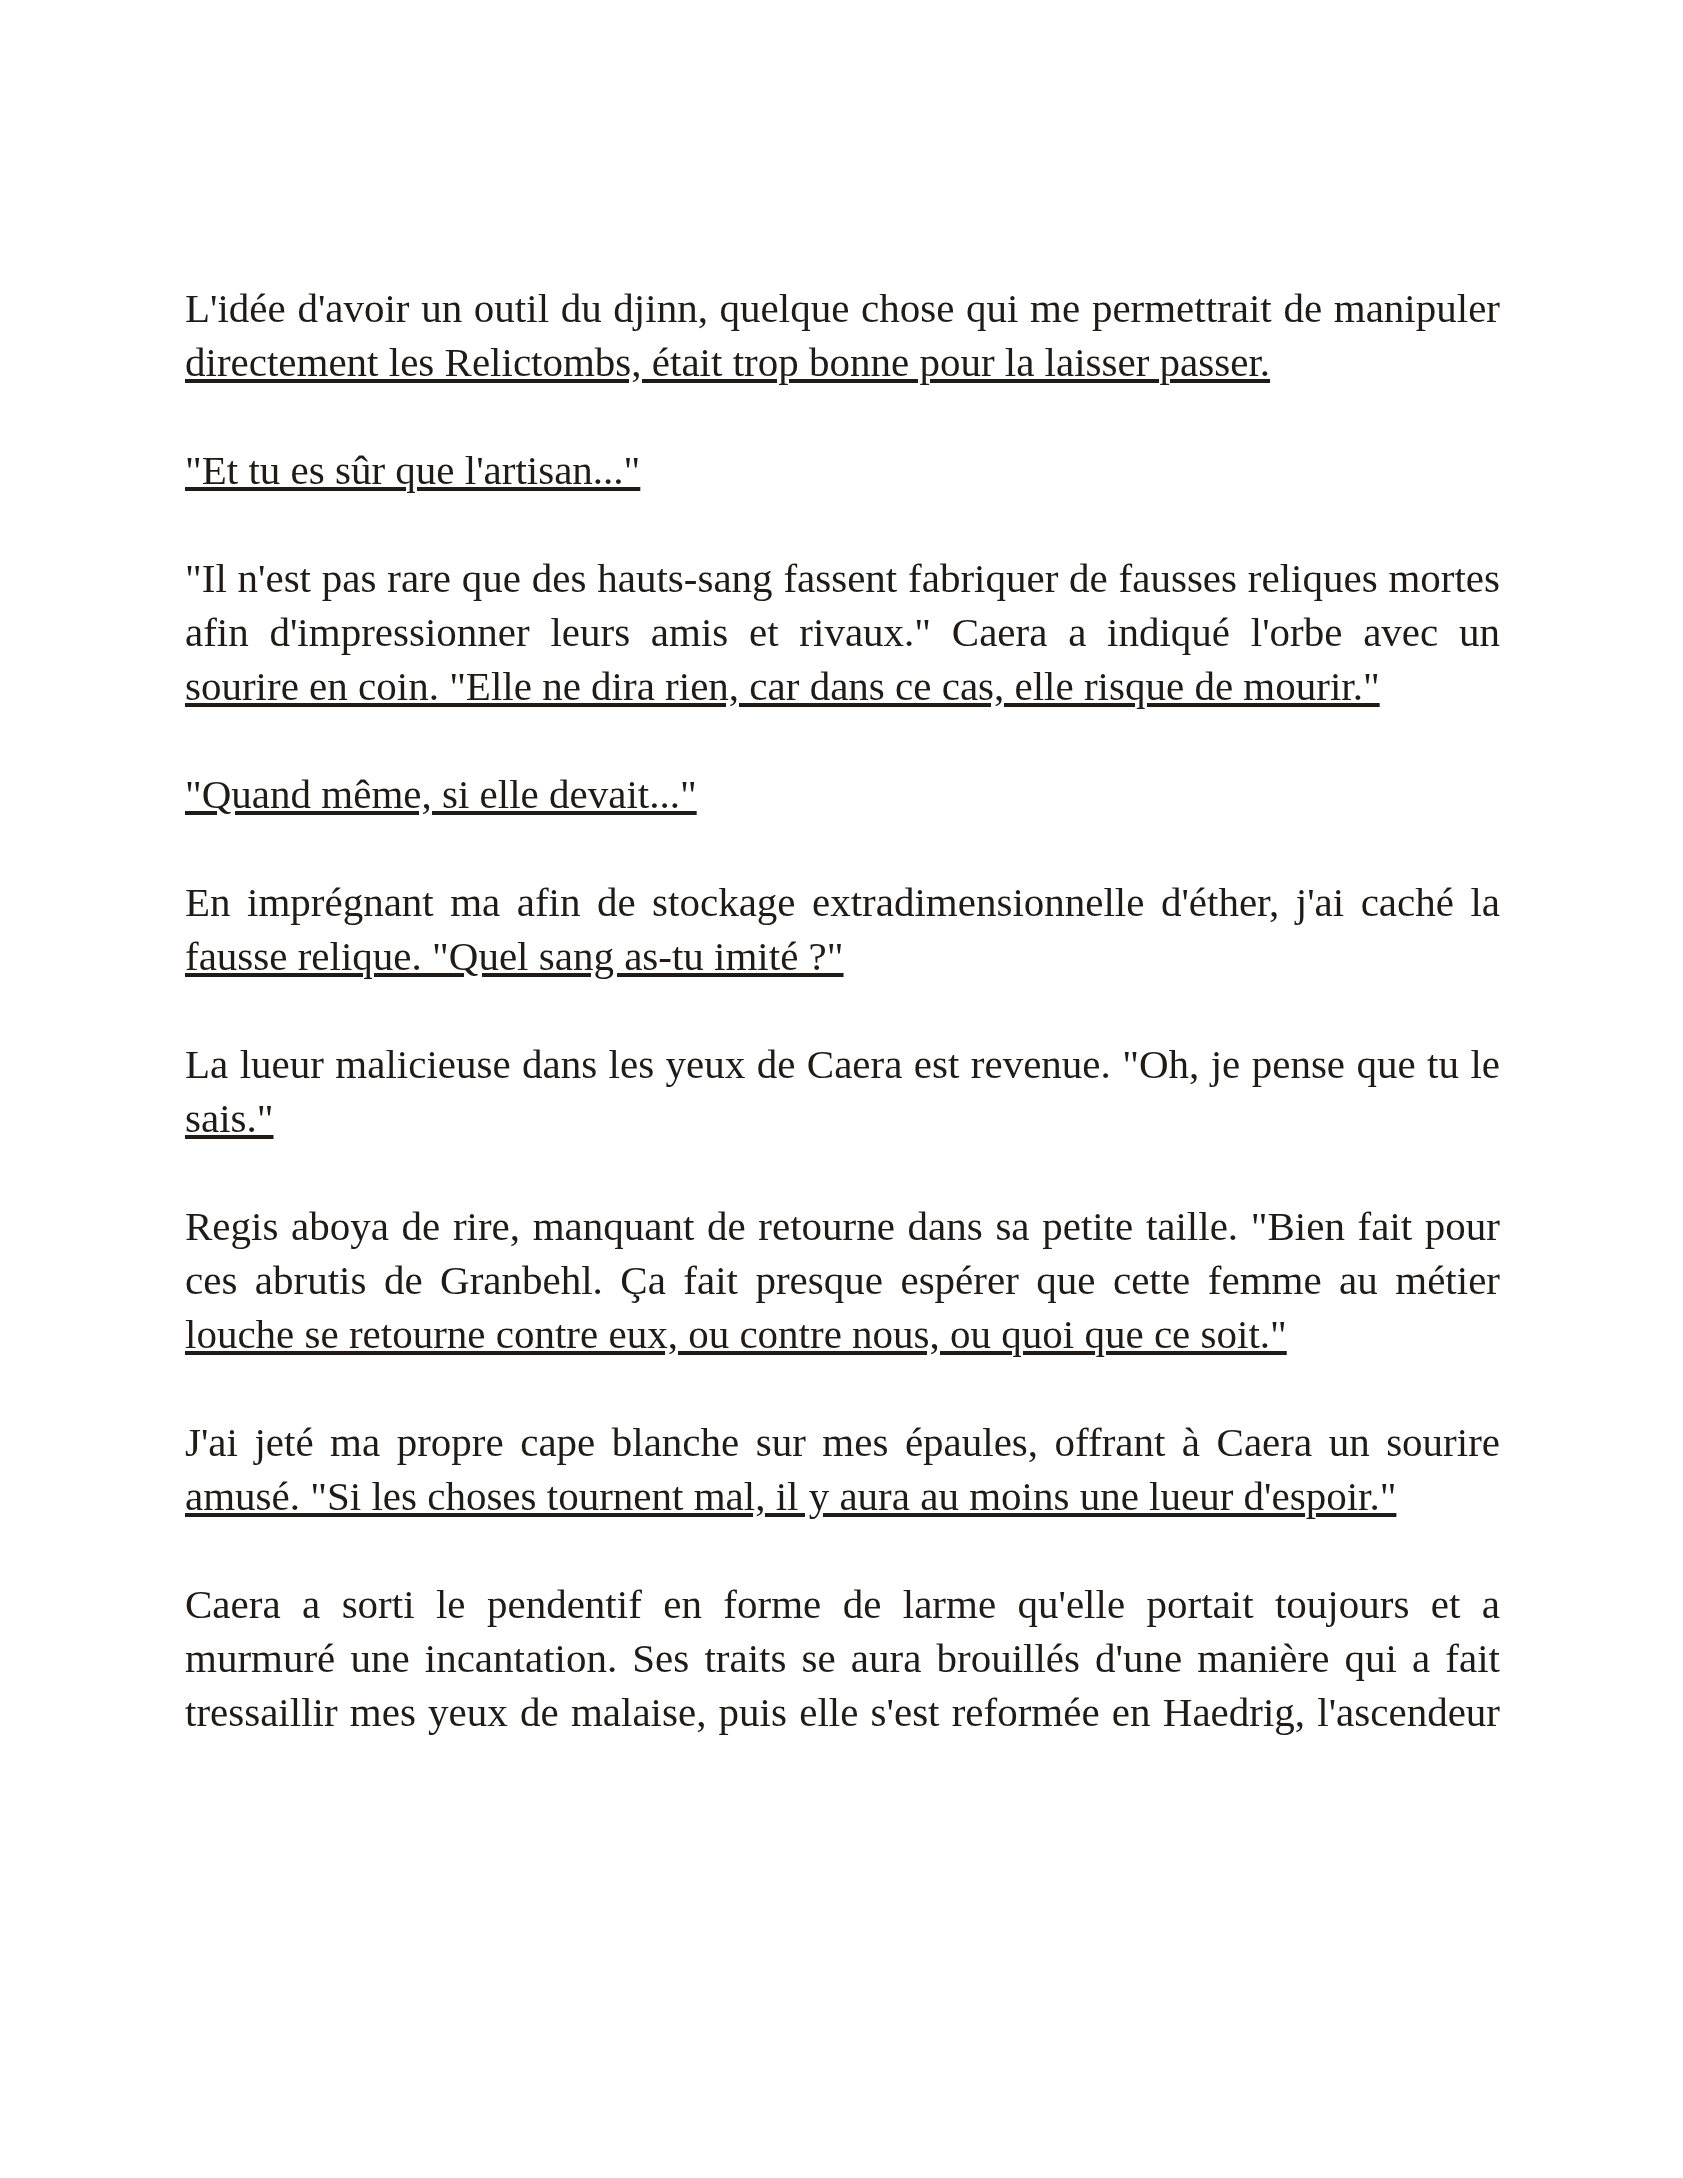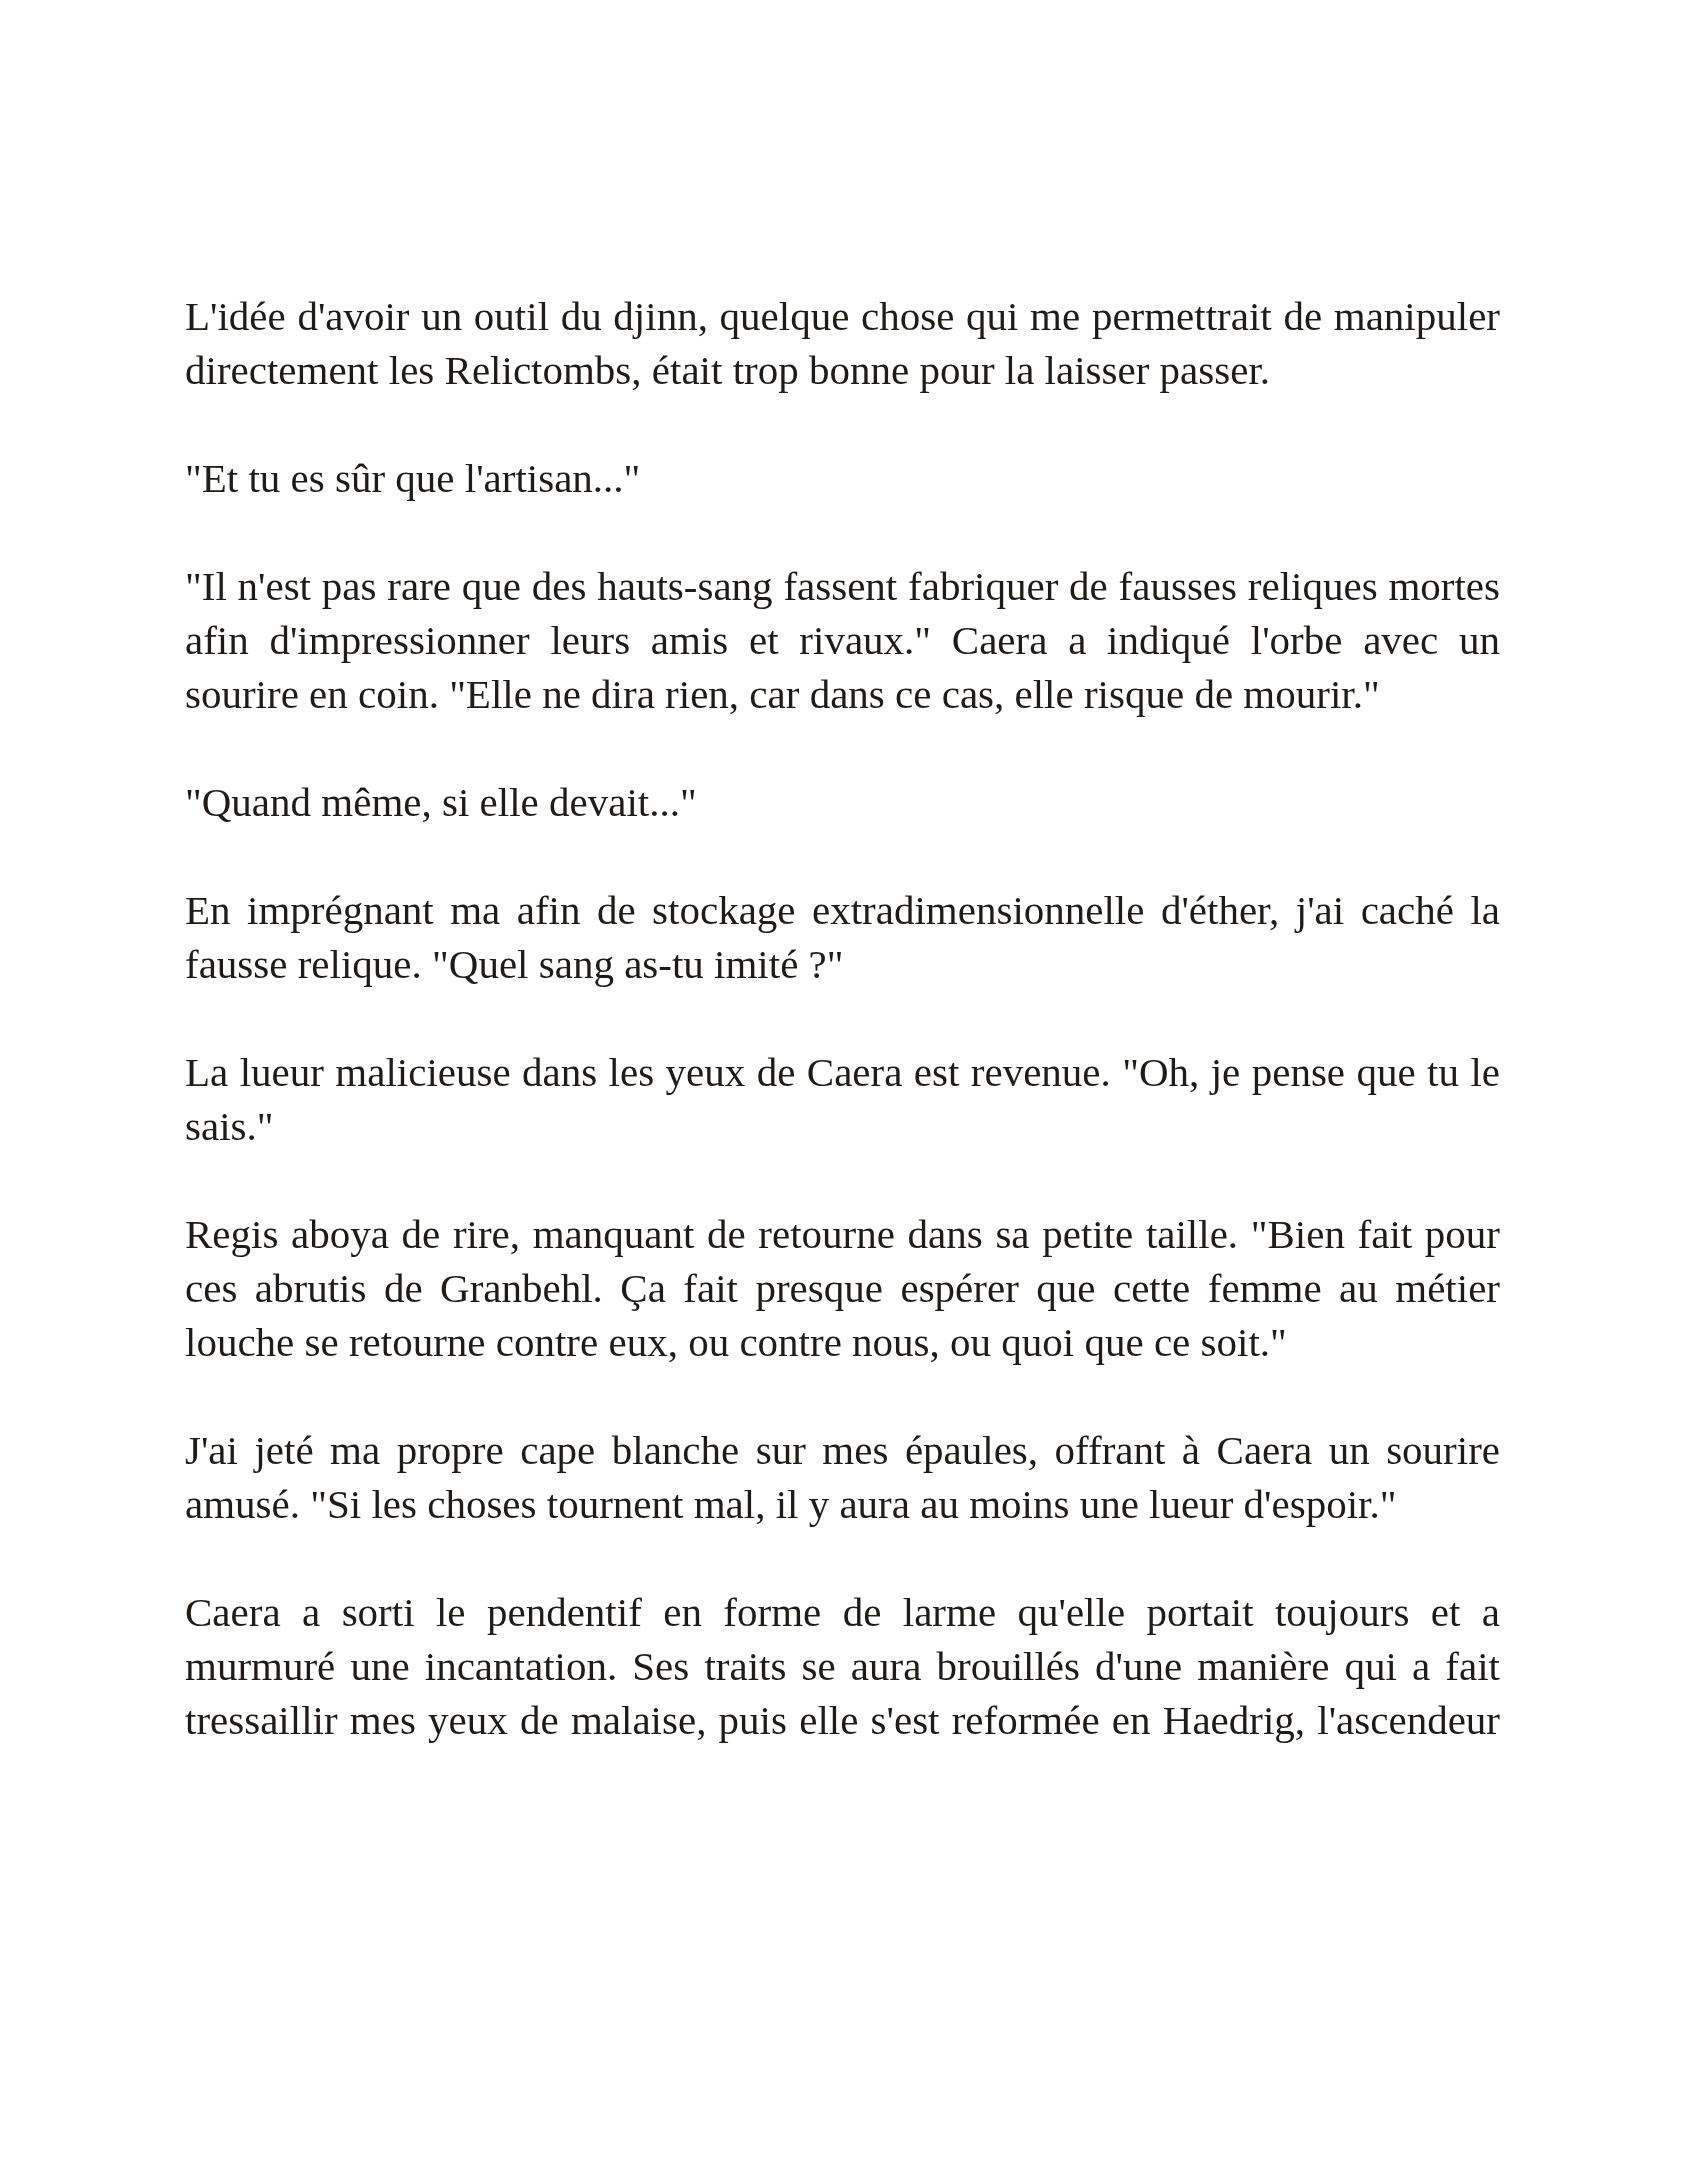--- a/index.html
+++ b/index.html
@@ -10,21 +10,20 @@
     position: relative;
     width: 1683px;
     height: 2178px;
     background: #ffffff;
     overflow: hidden;
   }
   .page {
     position: absolute;
     inset: 0;
     background: #ffffff;
-    margin-top: 8px;
   }
   .text-block {
     position: absolute;
     left: 185px;
     top: 281px;
     width: 1315px;
   }
   .para {
     margin: 0 0 54px 0;
     padding: 0;
@@ -36,20 +35,21 @@
     font-family: "Liberation Serif", "DejaVu Serif", serif;
     font-size: 41px;
     line-height: 54px;
     color: #201b16;
     text-align: justify;
     text-align-last: justify;
     word-spacing: normal;
   }
   .line.last {
     text-align-last: left;
+    text-decoration: underline;
   }
 </style>
 </head>
 <body>
 
 <div class="page">
   <div class="text-block" id="text-block" style="color: rgb(32, 27, 22);">
       <div class="para">
         <div class="line">L'idée d'avoir un outil du djinn, quelque chose qui me permettrait de manipuler</div>
         <div class="line last">directement les Relictombs, était trop bonne pour la laisser passer.</div>

